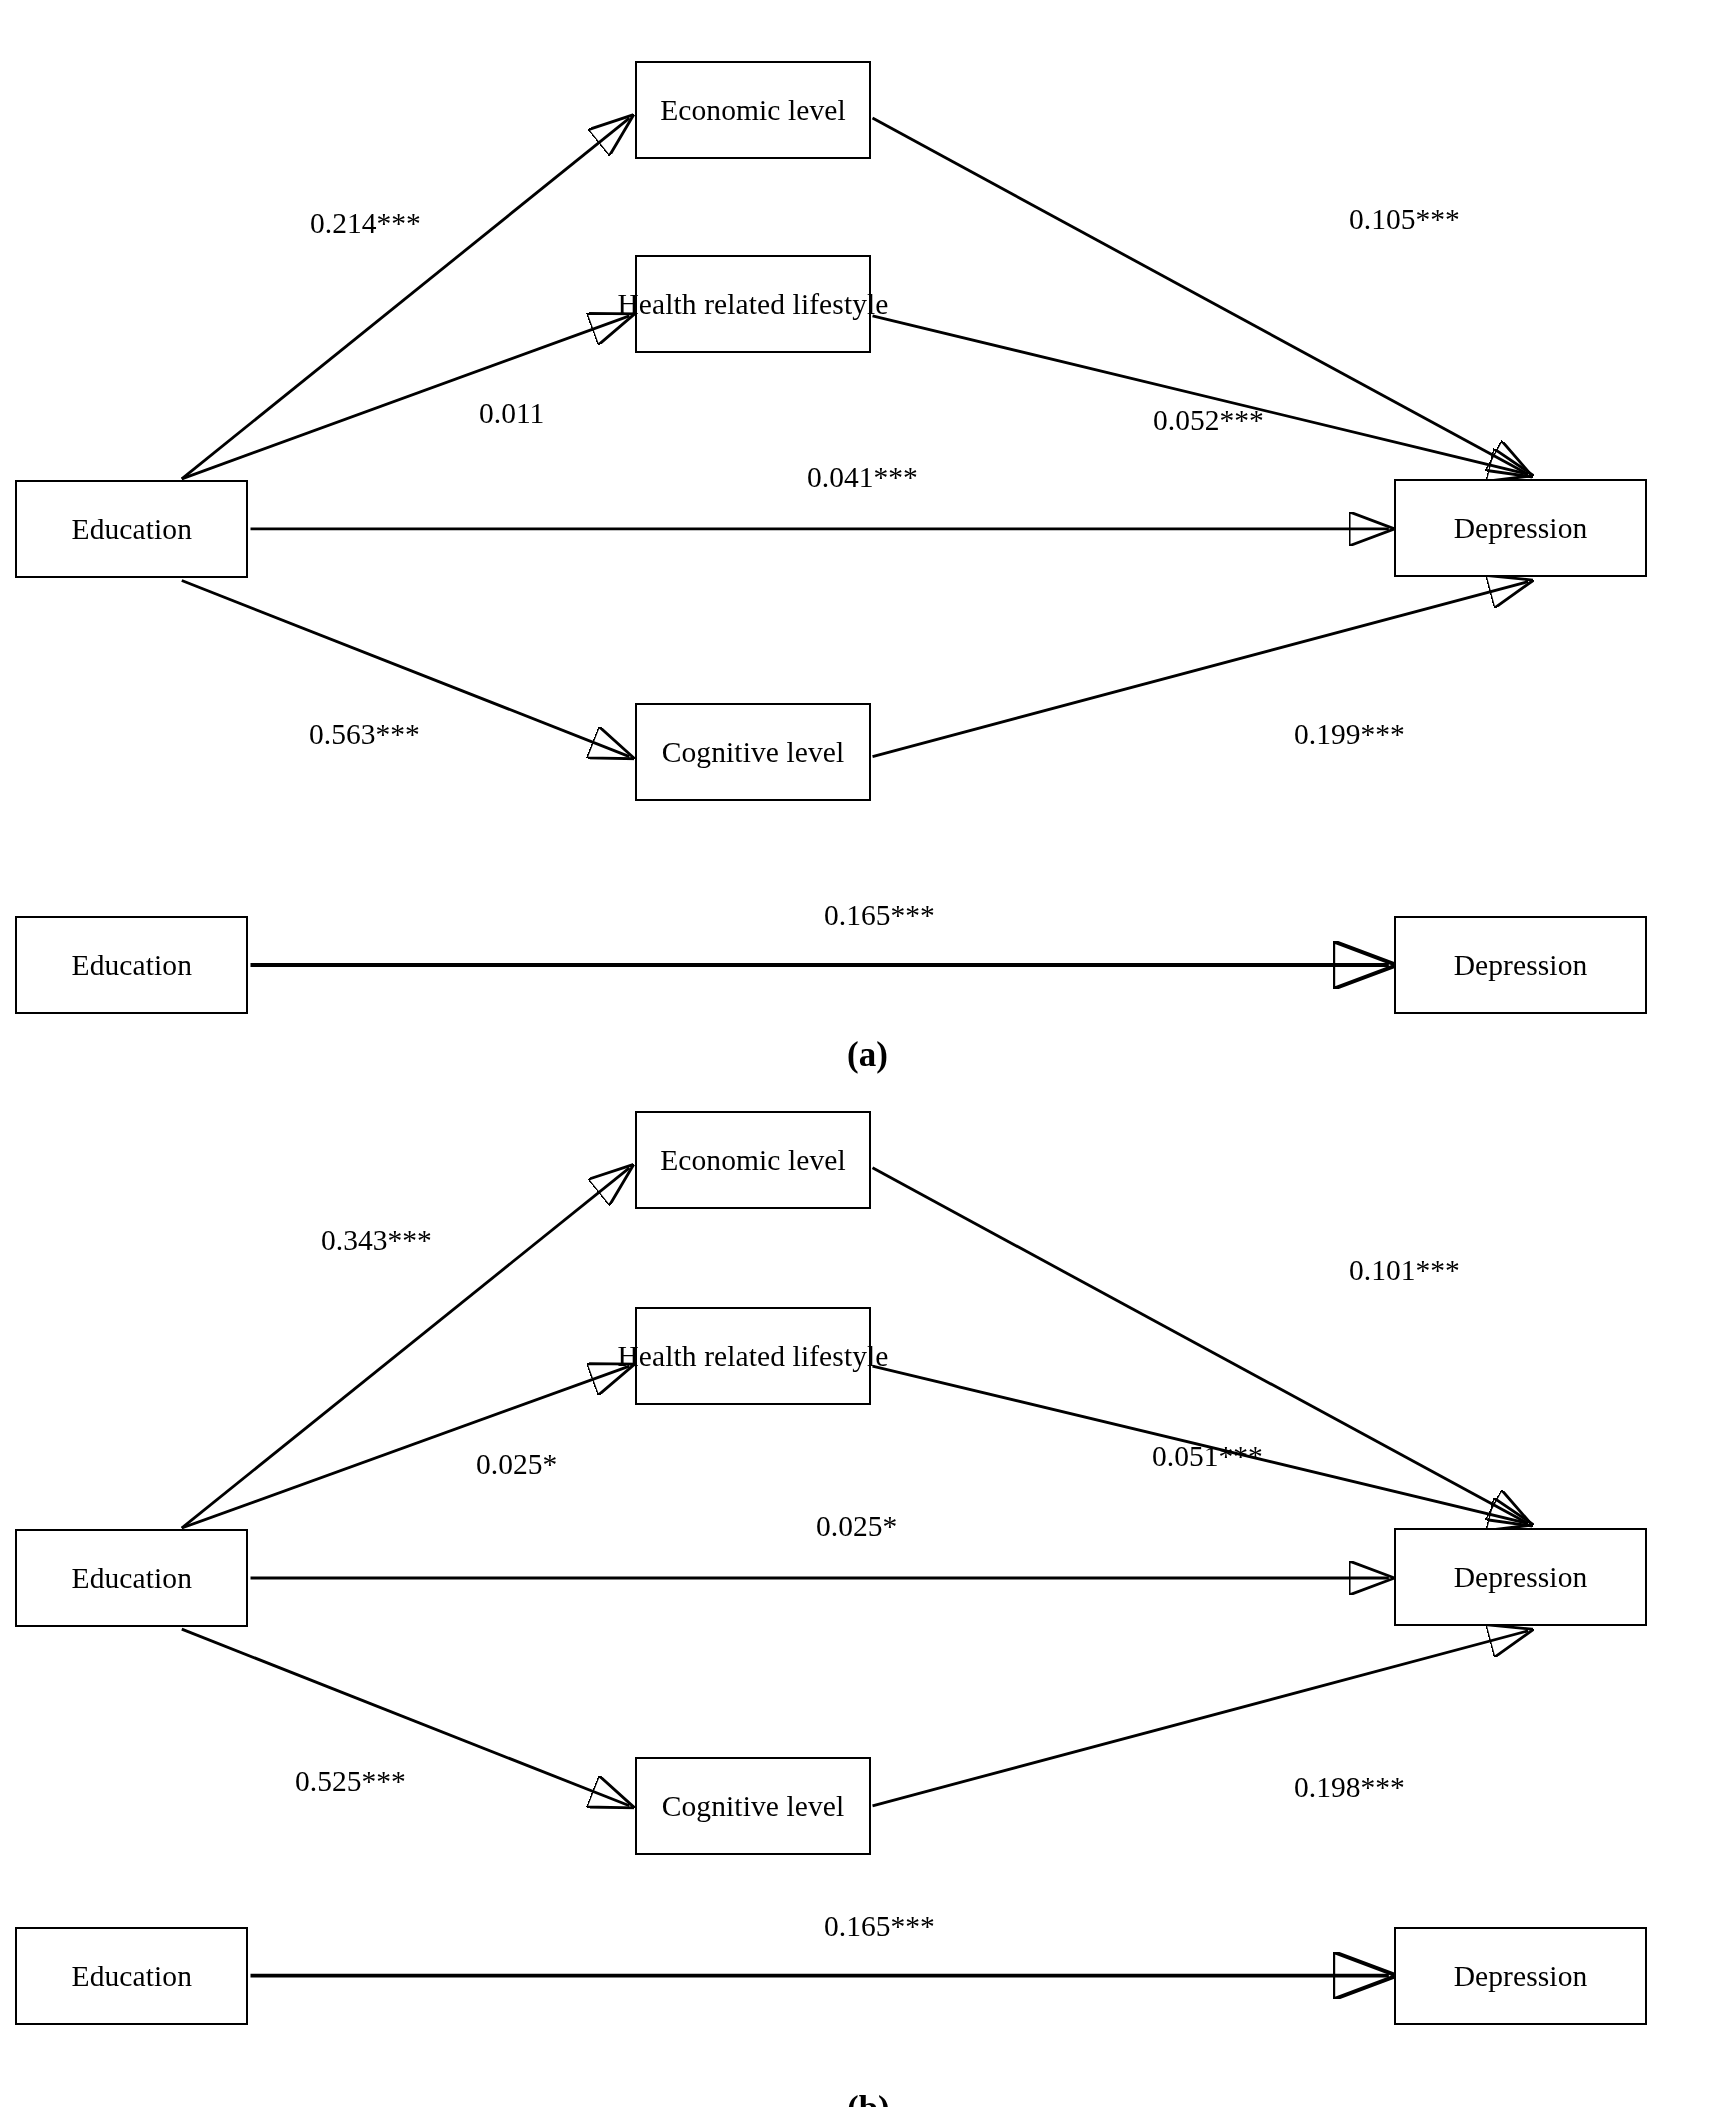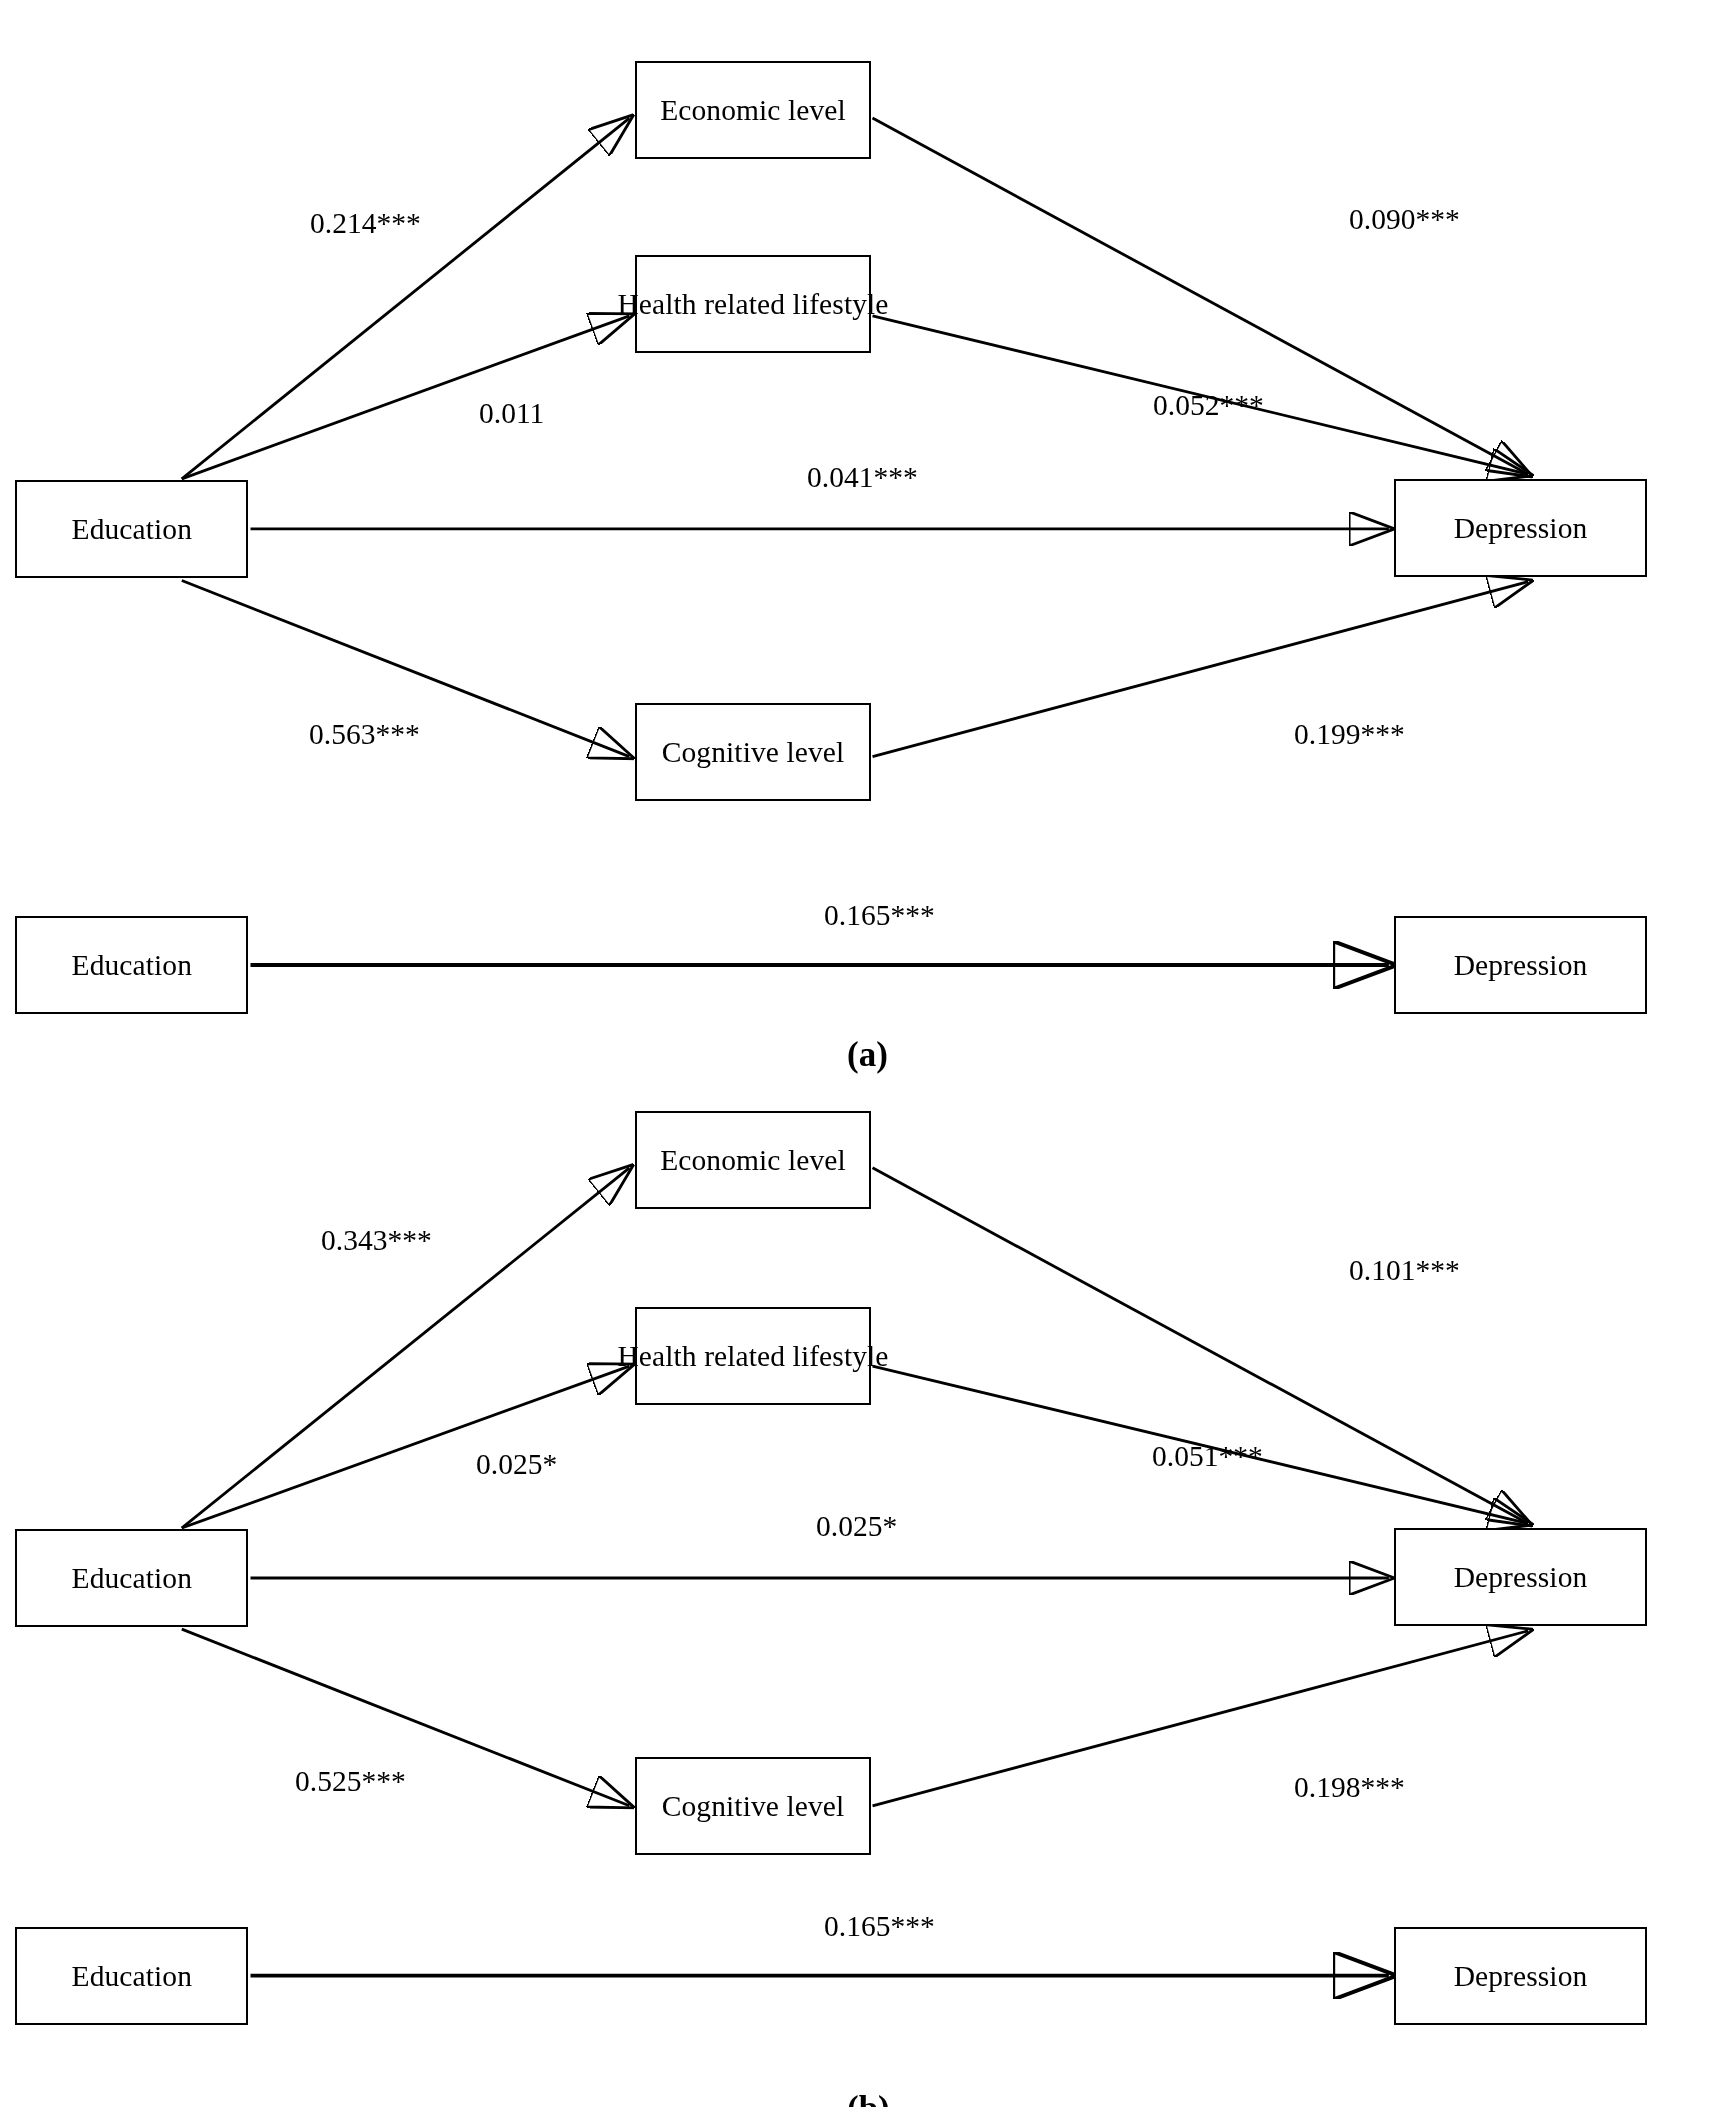--- a/index.html
+++ b/index.html
@@ -116,22 +116,22 @@
     </div>
 
     <div class="node" style="left:1394px;top:872px;width:253px;height:98px;">
       <span class="node-label">Depression</span>
     </div>
 
     <div class="coef" style="left:310px;top:165px;">0.214***</div>
     <div class="coef" style="left:479px;top:355px;">0.011</div>
     <div class="coef" style="left:807px;top:419px;">0.041***</div>
     <div class="coef" style="left:309px;top:676px;">0.563***</div>
-    <div class="coef" style="left:1349px;top:161px;">0.090***</div>
-    <div class="coef" style="left:1153px;top:347px;">0.052***</div>
+    <div class="coef" style="left:1349px;top:161px;">0.105***</div>
+    <div class="coef" style="left:1153px;top:362px;">0.052***</div>
     <div class="coef" style="left:1294px;top:676px;text-align:right;">0.199***</div>
     <div class="coef" style="left:824px;top:857px;">0.165***</div>
 
     <div class="panel-caption" style="left:847px;top:991px;">(a)</div>
   </div>
 
   <div class="panel" style="top:0;height:2108px;">
 
     <div class="node" style="left:635px;top:1067px;width:236px;height:98px;">
       <span class="node-label">Economic level</span>

